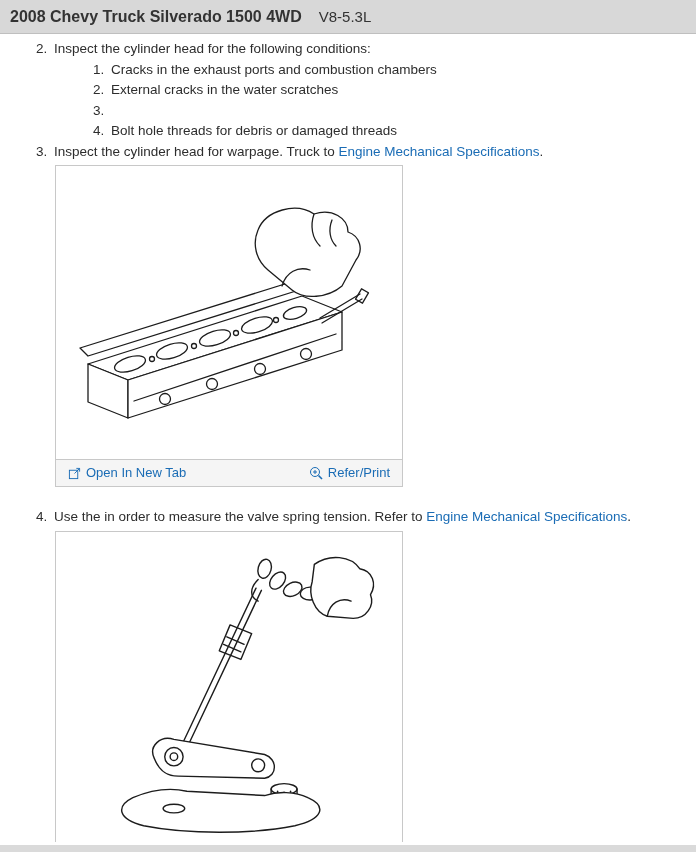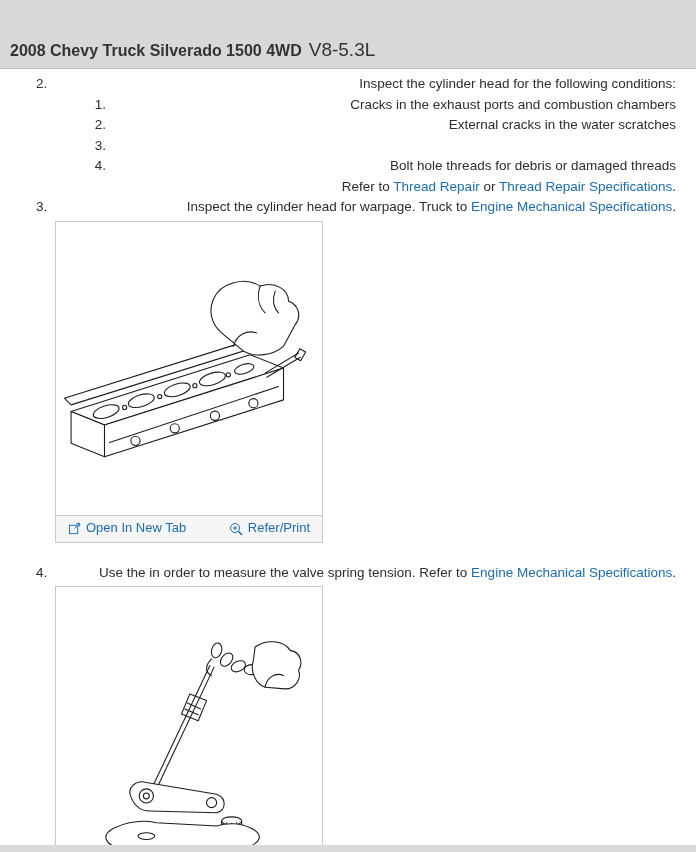--- a/index.html
+++ b/index.html
@@ -7,38 +7,38 @@
   body {
     font-family:"Liberation Sans", sans-serif;
     background:#ffffff;
     color:var(--body-text, #2d2d2d);
     position:relative;
   }
   .header {
     background:var(--header-bg, #d8d8d8);
     border-bottom:1px solid #bfbfbf;
     padding:8px 10px 7px 10px;
-    display:flex; align-items:baseline; gap:7px;
+    display:flex; align-items:baseline; gap:17px;
   }
   .header .title { font-size:16px; font-weight:bold; color:var(--header-text,#333); }
-  .header .subtitle { font-size:19px; color:var(--header-text,#333);margin-top:31px; }
+  .header .subtitle { font-size:15px; color:var(--header-text,#333); }
 
   .content { padding:5px 20px 0 36px; font-size:13.5px; line-height:20.5px; }
 
   .step { display:flex; gap:5px; }
   .marker { flex:none; min-width:13px; }
-  .step-body { flex:1;text-align:right; }
+  .step-body { flex:1; }
 
   .sublist { margin-left:39px; }
   .substep { display:flex; gap:5px; }
 
   a.link { color:var(--link,#1a6cb5); text-decoration:none; cursor:pointer; }
 
   .figure {
-    width:268px;
+    width:348px;
     margin:3px 0 1px 19px;
     border:1px solid var(--figure-border,#c8c8c8);
     background:#fff;
   }
   .figure-image { height:293px; display:flex; align-items:center; justify-content:center; background:#fff; }
   .figure-image svg { width:100%; height:100%; }
   .figure-image.tall { height:310px; }
 
   .figure-toolbar {
     height:27px;
@@ -89,23 +89,20 @@
         <div class="substep">
           <span class="marker">3.</span>
           <div class="step-body">
           </div>
         </div>
 
         <div class="substep">
           <span class="marker">4.</span>
           <div class="step-body">
             <div>Bolt hole threads for debris or damaged threads</div>
-            <div>
-              <span>Refer to </span><a class="link">Thread Repair</a><span> or </span><a class="link">Thread Repair Specifications</a><span>.</span>
-            </div>
           </div>
         </div>
 
       </div>
     </div>
   </div>
 
   <div class="step">
     <span class="marker">3.</span>
     <div class="step-body">

